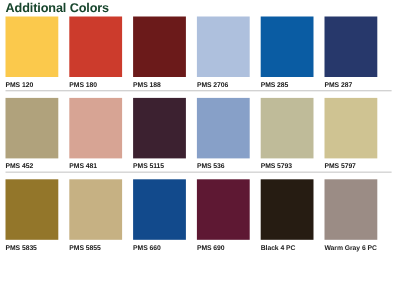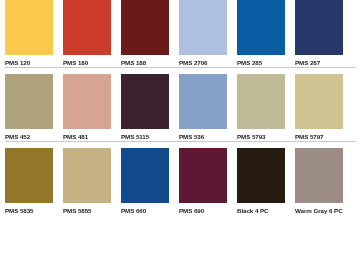--- a/index.html
+++ b/index.html
@@ -71,20 +71,21 @@
   }
   .row-gap {
     height: 6px;
   }
 </style>
 </head>
 <body style="background-color: rgb(255, 255, 255);">
 
 <div class="page">
 
+  <div class="page-title" style="color: rgb(23, 69, 44);">Additional Colors</div>
 
   <div class="swatch-grid">
 
     <div class="swatch-row">
       <div class="swatch-cell">
         <span class="swatch-chip" style="background-color: rgb(251, 201, 76);"></span>
         <span class="swatch-label" style="color: rgb(26, 26, 26);">PMS 120</span>
       </div>
       <div class="swatch-cell">
         <span class="swatch-chip" style="background-color: rgb(204, 59, 44);"></span>

